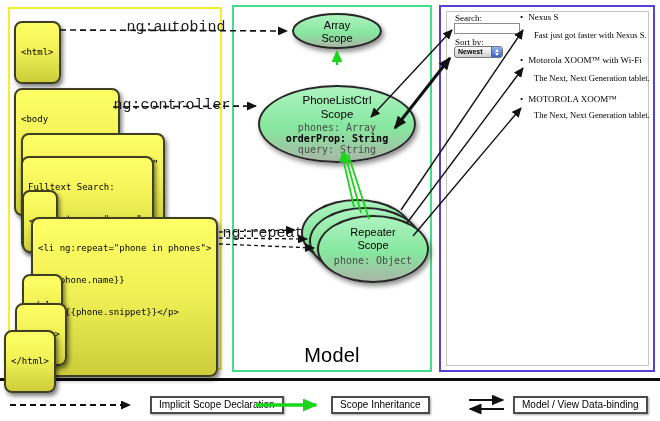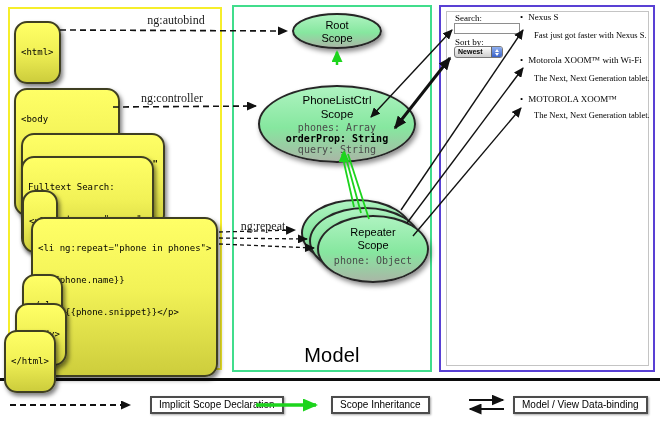--- a/index.html
+++ b/index.html
@@ -13,27 +13,27 @@
   .col-template { left:8px; top:7px; width:214px; height:363px; border:2px solid var(--template_border,#f6ee2b); z-index:1; }
   .col-model    { left:232px; top:5px; width:200px; height:367px; border:2px solid var(--model_border,#41dd8c); z-index:1; }
   .col-view     { left:439px; top:5px; width:216px; height:367px; border:2px solid var(--view_border,#5940d4); z-index:1; }
   .view-panel   { position:absolute; left:446px; top:11px; width:203px; height:355px; border:1px solid #c4c4c4; background:#fff; z-index:2; }
   .col-label { position:absolute; bottom:3px; left:0; right:0; text-align:center; font-size:20px; color:#000; letter-spacing:.2px; }
   
   .code {
     position:absolute; z-index:4; padding:2px 5px 3px 5px;
     font-family:"DejaVu Sans Mono", monospace; font-size:9px; line-height:1.2; color:#000;
     background:linear-gradient(180deg,#ffff66 0%,#f2f257 45%,var(--code_box_bottom,#cdcd3c) 100%);
-    border:2px solid #3f3f22; border-radius:13px;
+    border:2px solid #3f3f22; border-radius:8px;
     box-shadow:2px 3px 4px rgba(0,0,0,.5);
     white-space:pre;
   }
   .code.bold { font-weight:bold; }
   
-  .anno { position:absolute; z-index:4; font-family:Liberation Serif, serif; font-size:12px; color:#1c1c1c; transform:translateX(-50%); white-space:nowrap; }
+  .anno { position:absolute; z-index:4; font-family:Liberation Mono, monospace; font-size:15px; color:#1c1c1c; transform:translateX(-50%); white-space:nowrap;margin-top:6px; }
   
   .ellipse {
     position:absolute; z-index:4; border-radius:50%;
     background:linear-gradient(180deg,#aef3c0 0%,#86e79f 55%,#a9b7a6 100%);
     border:2px solid #262626; box-shadow:2px 3px 5px rgba(0,0,0,.45);
     text-align:center; color:#000;
   }
   .e-root { left:292px; top:13px; width:90px; height:36px; padding-top:4px; }
   .e-plc  { left:258px; top:85px; width:158px; height:78px; padding-top:7px; }
   .e-rep  { left:301px; top:199px; width:112px; height:68px; }
@@ -117,21 +117,21 @@
   </div>
   <div class="code" style="left:4px; top:330px;">
     <div>&lt;/html&gt;</div>
   </div>
 
   <div class="anno" style="left:176px; top:13px;">ng:autobind</div>
   <div class="anno" style="left:172px; top:91px;">ng:controller</div>
   <div class="anno" style="left:263px; top:219px;">ng:repeat</div>
 
   <div class="ellipse e-root">
-    <div class="sc-title">Root</div>
+    <div class="sc-title">Array</div>
     <div class="sc-title">Scope</div>
   </div>
   <div class="ellipse e-plc">
     <div class="sc-title">PhoneListCtrl</div>
     <div class="sc-title">Scope</div>
     <div class="sc-prop">phones: Array</div>
     <div class="sc-prop boldp">orderProp: String</div>
     <div class="sc-prop">query: String</div>
   </div>
   <div class="ellipse e-rep"></div>

